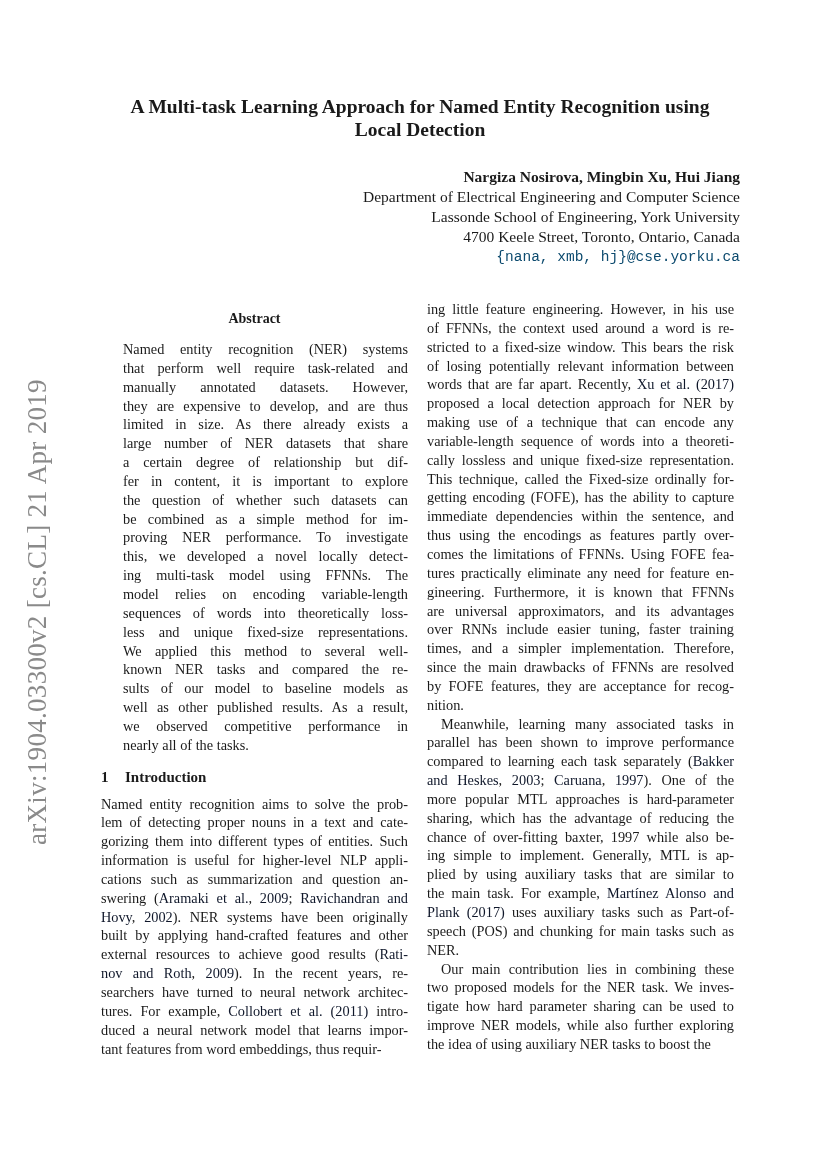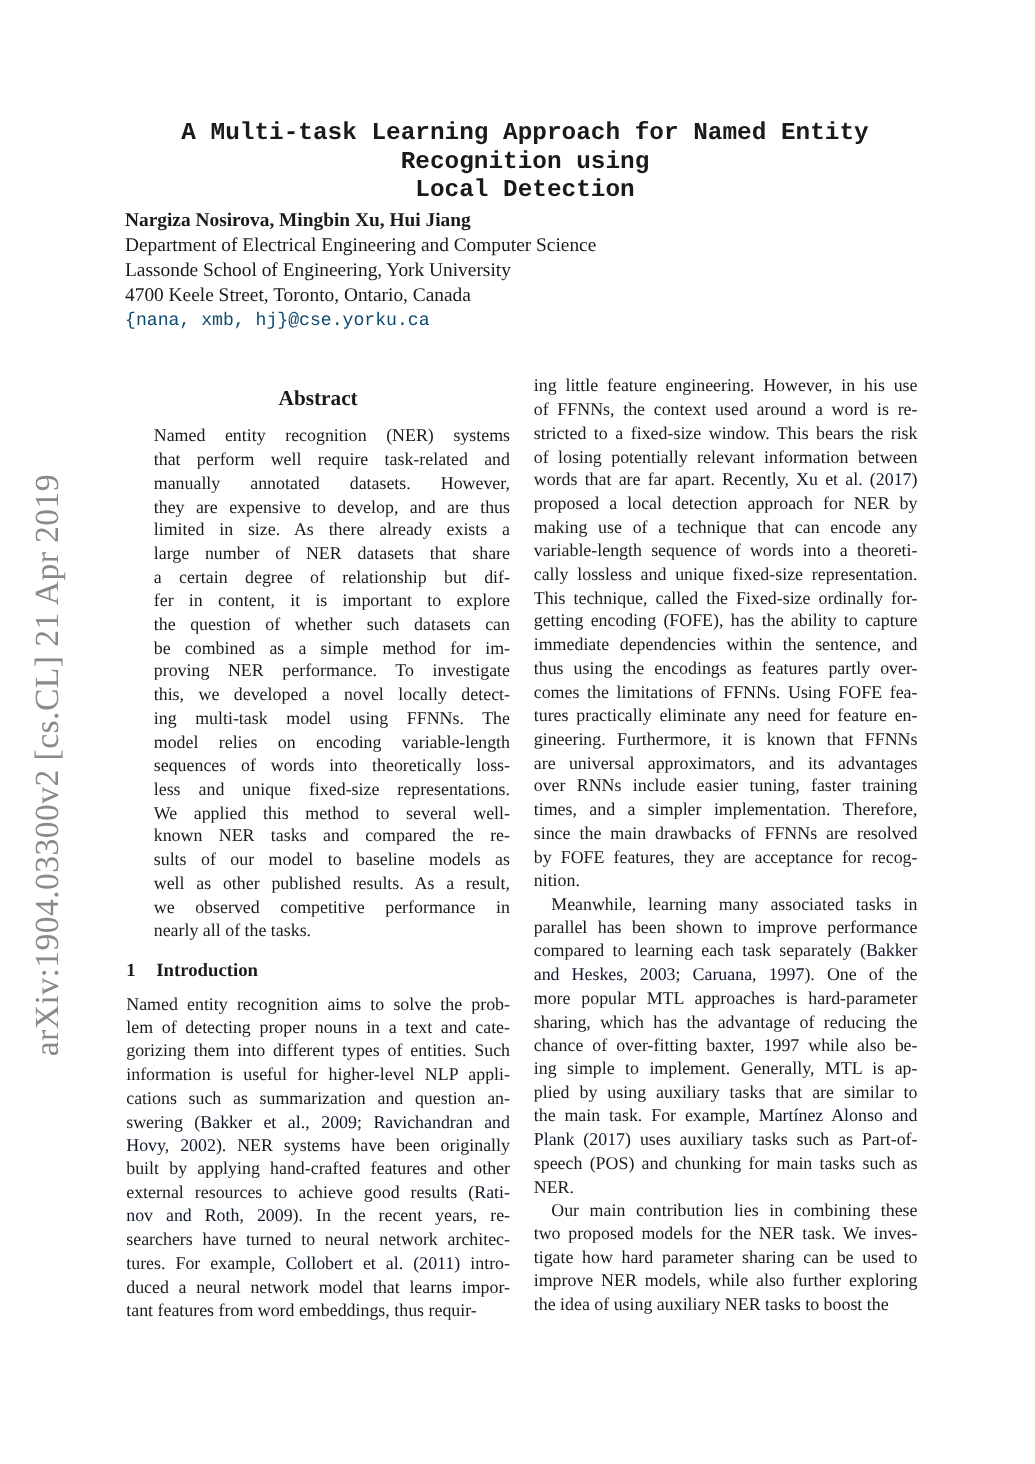--- a/index.html
+++ b/index.html
@@ -17,28 +17,27 @@
     }
     .page-title {
       position: absolute;
       left: 100px;
       top: 95px;
       width: 640px;
       text-align: center;
       font-weight: bold;
       font-size: 19.5px;
       line-height: 23px;
-      font-family: Liberation Mono, monospace;
     }
     .authors-block {
       position: absolute;
       left: 100px;
       top: 167px;
       width: 640px;
-      text-align: left;
+      text-align: right;
       font-size: 15.5px;
       line-height: 20px;
     }
     .authors-block .names {
       font-weight: bold;
     }
     .authors-block .email {
       font-family: "Liberation Mono", "DejaVu Sans Mono", monospace;
       font-size: 14.5px;
       color: #0c4a6e;
@@ -67,21 +66,21 @@
       width: 307px;
     }
     .col-right {
       left: 427px;
       top: 300px;
       width: 307px;
     }
     .abstract-heading {
       text-align: center;
       font-weight: bold;
-      font-size: 17px;
+      font-size: 14px;
       margin: 0 0 10px 0;
       line-height: 22px;
     }
     .abstract-body {
       margin: 0 0 0 22px;
       width: 285px;
     }
     .section-heading {
       font-weight: bold;
       font-size: 15px;
@@ -152,21 +151,21 @@
 
   <div class="section-heading">
     <span class="num">1</span><span>Introduction</span>
   </div>
   <div id="intro-left">
       <span class="line"><span>Named entity recognition aims to solve the prob-</span></span>
       <span class="line"><span>lem of detecting proper nouns in a text and cate-</span></span>
       <span class="line"><span>gorizing them into different types of entities. Such</span></span>
       <span class="line"><span>information is useful for higher-level NLP appli-</span></span>
       <span class="line"><span>cations such as summarization and question an-</span></span>
-      <span class="line"><span>swering (</span><span class="cite">Bakker et al.</span><span>, </span><span class="cite">2009</span><span>; </span><span class="cite">Ravichandran and</span></span>
+      <span class="line"><span>swering (</span><span class="cite">Aramaki et al.</span><span>, </span><span class="cite">2009</span><span>; </span><span class="cite">Ravichandran and</span></span>
       <span class="line"><span class="cite">Hovy</span><span>, </span><span class="cite">2002</span><span>).  NER systems have been originally</span></span>
       <span class="line"><span>built by applying hand-crafted features and other</span></span>
       <span class="line"><span>external resources to achieve good results (</span><span class="cite">Rati-</span></span>
       <span class="line"><span class="cite">nov and Roth</span><span>, </span><span class="cite">2009</span><span>).   In the recent years, re-</span></span>
       <span class="line"><span>searchers have turned to neural network architec-</span></span>
       <span class="line"><span>tures.  For example, </span><span class="cite">Collobert et al.</span><span> </span><span class="cite">(2011)</span><span> intro-</span></span>
       <span class="line"><span>duced a neural network model that learns impor-</span></span>
       <span class="line last"><span>tant features from word embeddings, thus requir-</span></span>
     </div>
 </div>

